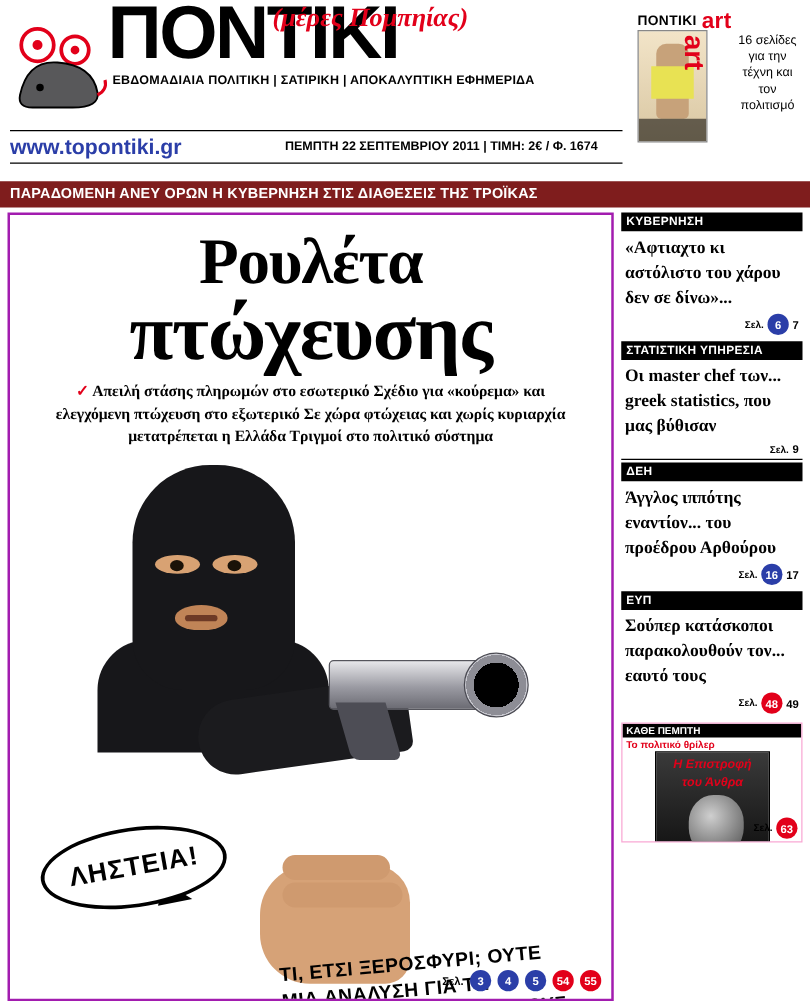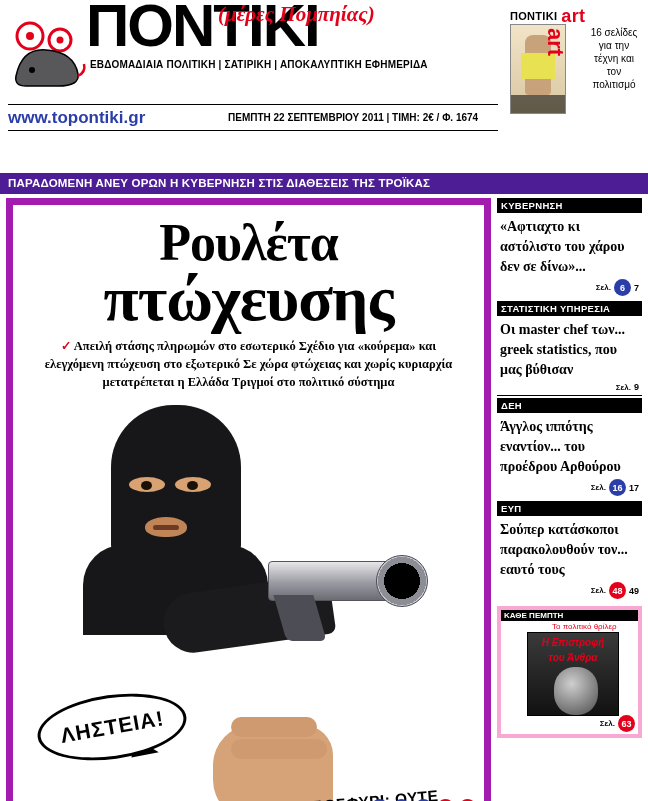--- a/index.html
+++ b/index.html
@@ -143,41 +143,40 @@
     width: 56px;
     font-family: "Liberation Sans", sans-serif;
     font-size: 10px;
     line-height: 13px;
     color: #000;
     text-align: center;
   }
 
   
   .red-banner {
-    background: #4c1d95;
+    background: #7f1d1d;
     color: #fff;
     font-family: "Liberation Sans", sans-serif;
     font-weight: bold;
     font-size: 11.5px;
     letter-spacing: 0.2px;
     padding: 4px 0 4px 8px;
     height: 21px;
-    margin-top: 28px;
   }
 
   
   .page-body {
     display: flex;
     height: 635px;
     padding: 4px 6px 0 6px;
     gap: 6px;
   }
   .main-col {
     width: 485px;
-    border: 7px solid #a21caf;
+    border: 2px solid #a21caf;
     position: relative;
     overflow: hidden;
     background: #fff;
   }
   .side-col {
     width: 145px;
     position: relative;
   }
 
   
@@ -376,37 +375,36 @@
   }
   .side-refs {
     display: flex; align-items: center; justify-content: flex-end;
     gap: 3px; padding: 0 3px 3px 0;
     font-family: "Liberation Sans", sans-serif;
     font-size: 8px; font-weight: bold;
   }
   .side-rule { border-top: 1px solid #000; }
   .side-ad {
     margin-top: 4px;
-    border: 4px solid #f9a8d4;
-    height: 132px;
+    border: 1px solid #f9a8d4;
+    height: 96px;
     position: relative;
     overflow: hidden;
     background: #fff;
   }
   .ad-head {
     background: #000; color: #fff;
     font-family: "Liberation Sans", sans-serif;
     font-size: 8px; font-weight: bold;
     padding: 1px 3px;
   }
   .ad-sub {
     font-family: "Liberation Sans", sans-serif;
-    font-size: 8px; font-weight: normal; color: #e2001a;
+    font-size: 8px; font-weight: bold; color: #e2001a;
     padding: 1px 3px;
-    margin-left: 48px;
   }
   .ad-book {
     position: absolute; left: 26px; top: 22px;
     width: 92px; height: 84px;
     background: linear-gradient(#3a3a3a, #111);
     border: 1px solid #000;
     font-style: italic;
   }
   .ad-book-title {
     font-family: "Liberation Sans", sans-serif;

